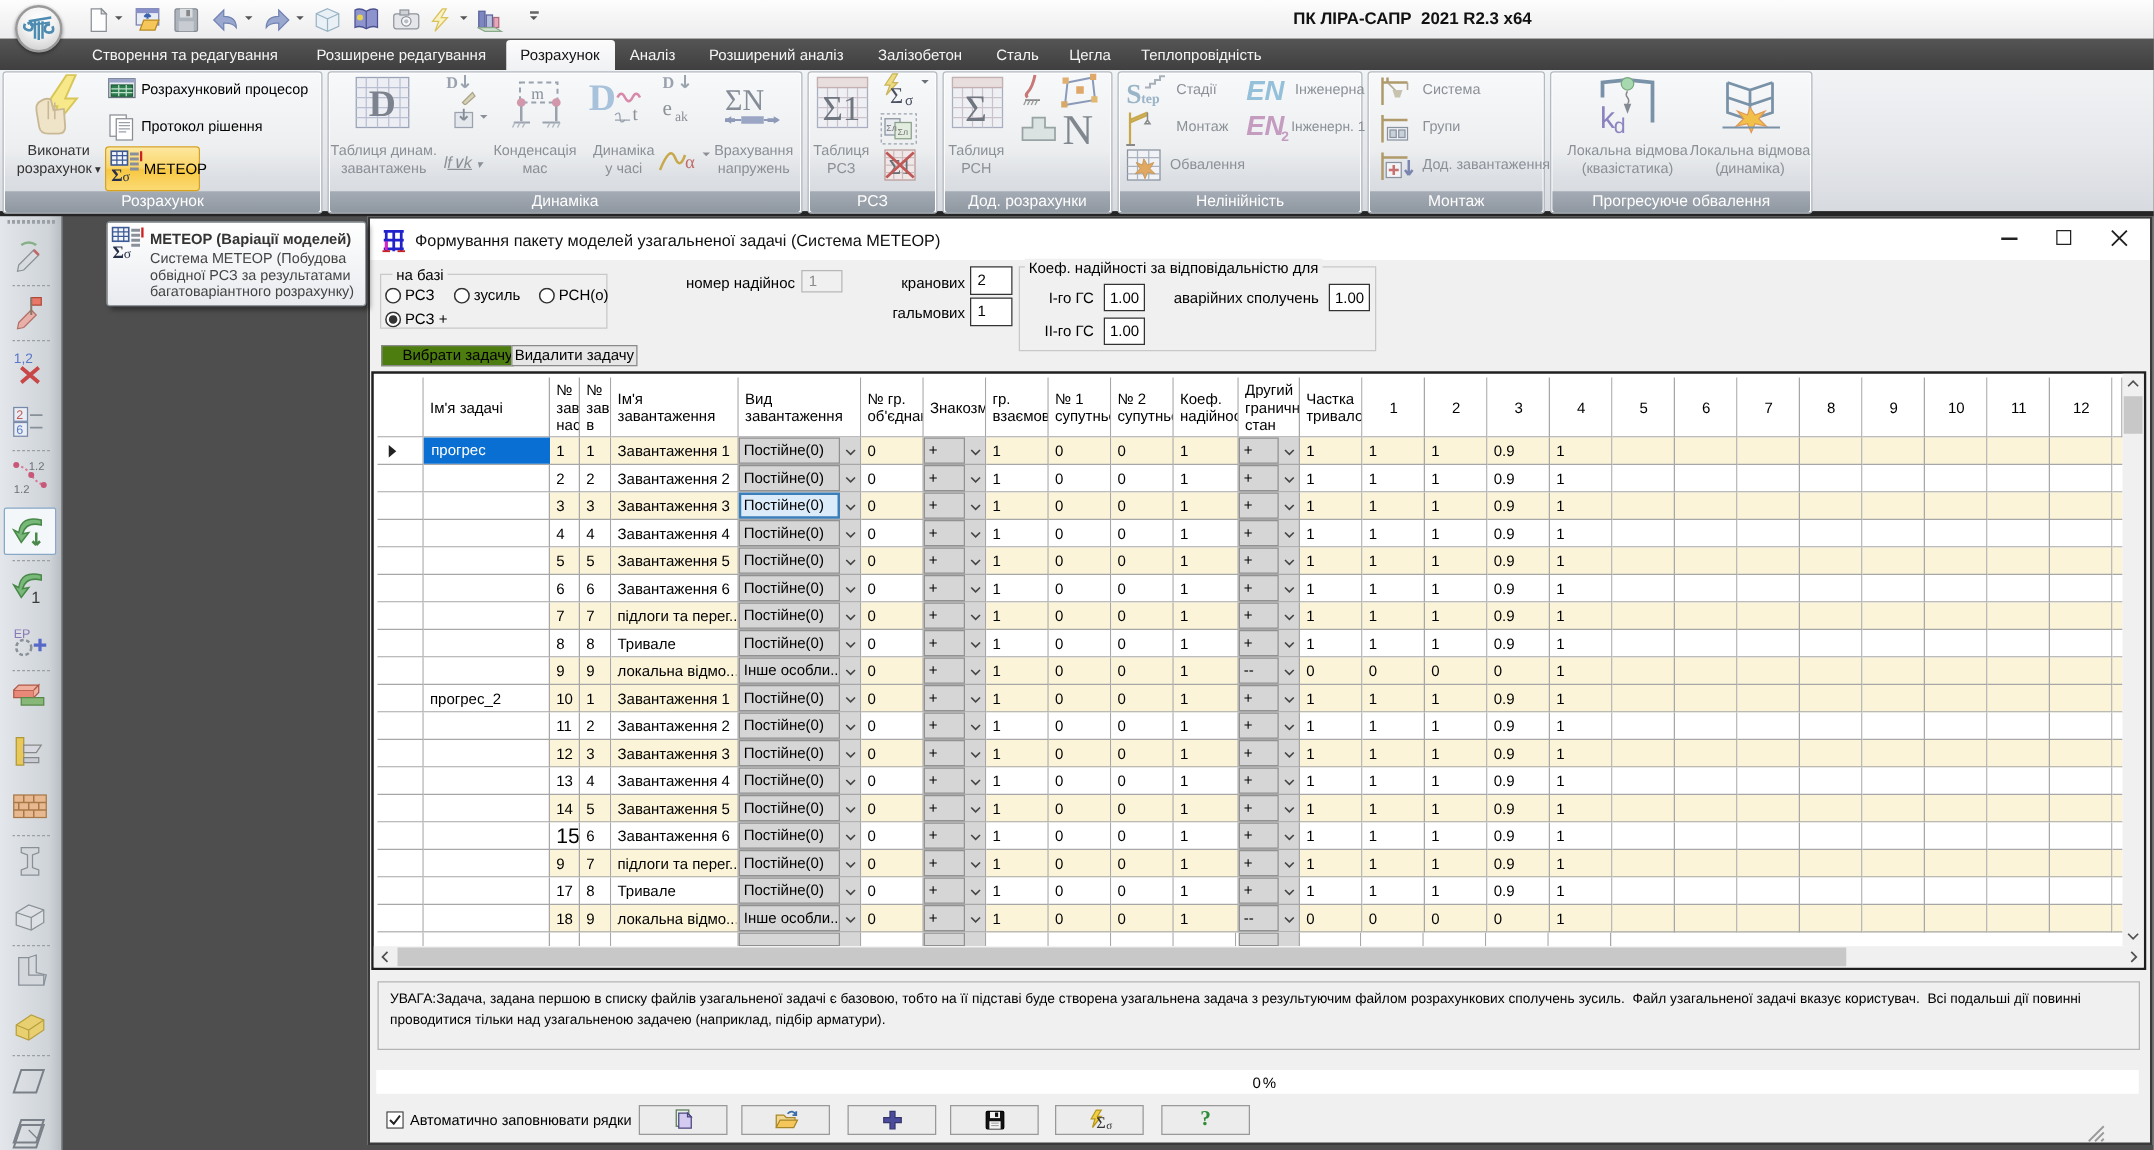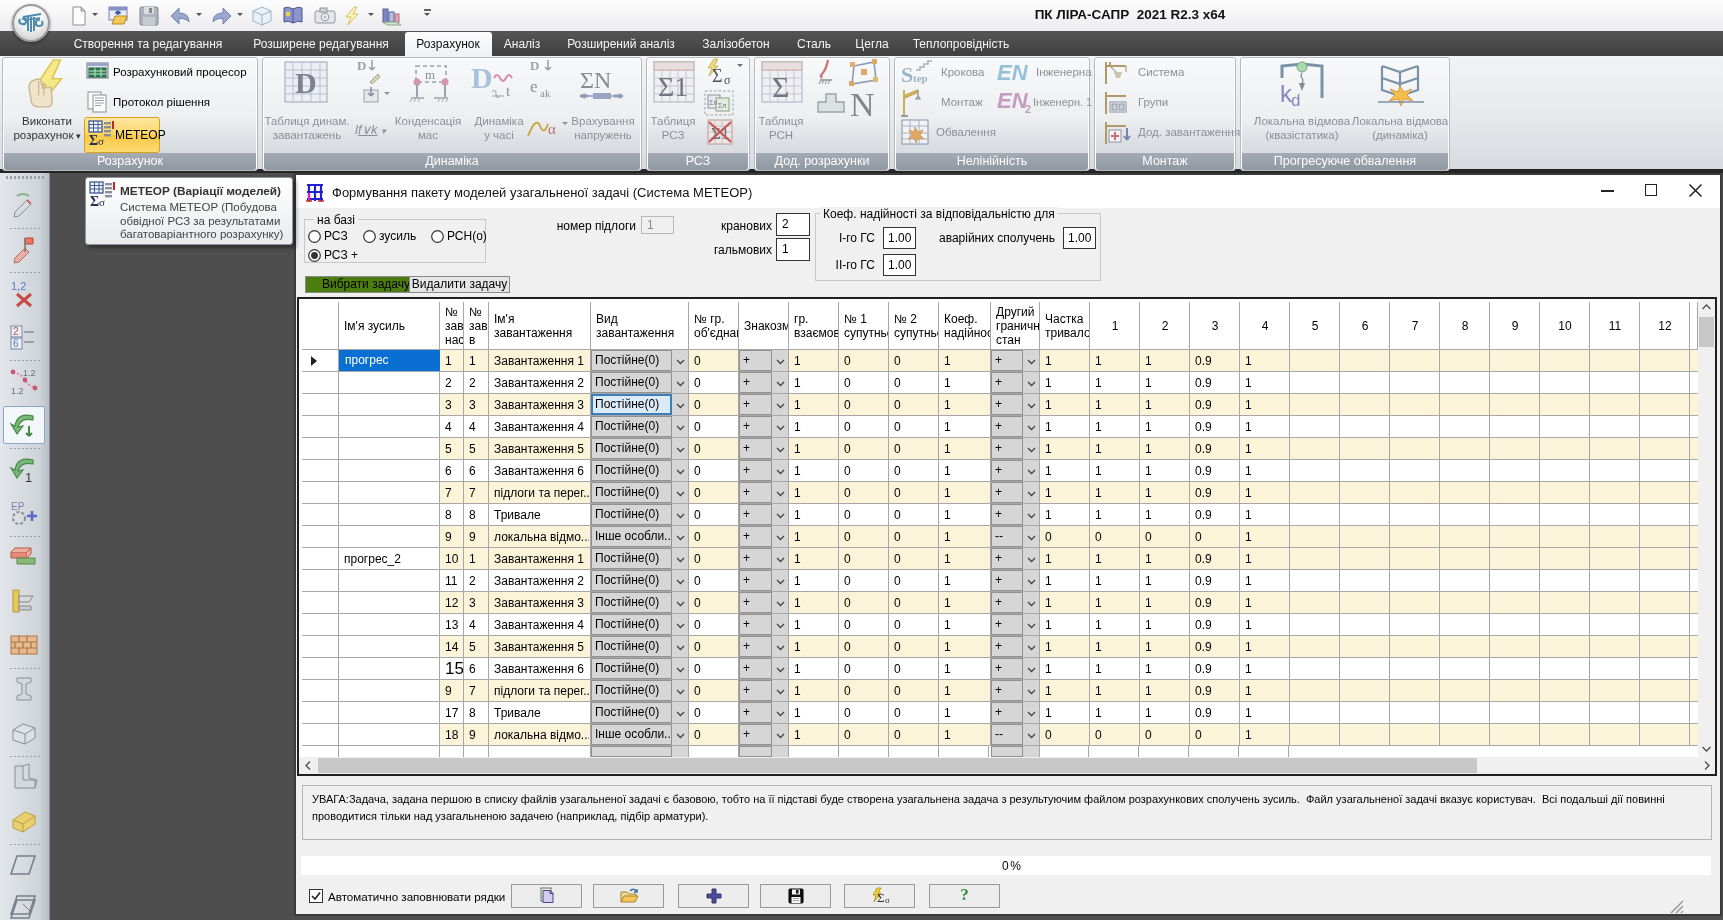--- a/index.html
+++ b/index.html
@@ -237,21 +237,21 @@
   </svg>
 <svg class="abs" style="left:814px;top:92px;" width="34" height="26" viewBox="0 0 34 26">
 <path d="M12 2 h10 v8 h8 v10 h-26 v-10 h8 z" fill="#dbe2e2" stroke="#98a4a4" stroke-width="1.4"></path>
   </svg>
 <div class="abs" style="left:850px;top:86px;font-size:34px;font-family:'Liberation Serif';color:#81878f;">N</div>
 <svg class="abs" style="left:900px;top:60px;" width="38" height="26" viewBox="0 0 38 26">
 <text x="1" y="22" font-size="22" font-family="Liberation Serif" font-weight="bold" fill="#9ab4c8">S</text>
 <text x="13" y="22" font-size="11" font-family="Liberation Serif" font-weight="bold" fill="#9ab4c8">tep</text>
 <path d="M16 10 h4 v-3 h4 v-3 h4 v-3 h4" stroke="#a8b0ba" stroke-width="1.6" fill="none"></path>
   </svg>
-<div class="lbl" style="left:941px;top:66px;color:#8b9097;font-size:11.5px;">Крокова</div>
+<div class="lbl" style="left:941px;top:66px;color:#8b9097;font-size:11.5px;">Стадії</div>
 <svg class="abs" style="left:996px;top:60px;" width="36" height="24" viewBox="0 0 36 24">
 <text x="1" y="20" font-size="22" font-weight="bold" font-style="italic" fill="#94c0da">EN</text>
   </svg>
 <div class="lbl" style="left:1036px;top:66px;color:#8b9097;font-size:11.5px;">Інженерна</div>
 <svg class="abs" style="left:900px;top:88px;" width="34" height="30" viewBox="0 0 34 30">
 <path d="M4 28 v-20 l14 -6 m-14 8 l14 -6 m-14 -2 v8" stroke="#c8a84a" stroke-width="1.8" fill="none"></path>
 <path d="M18 2 v6 m0 0 l-2 3 h4 z" stroke="#888" stroke-width="1.2" fill="none"></path>
     <path d="M1 28 h7" stroke="#888" stroke-width="1.6"></path>
   </svg>
 <div class="lbl" style="left:941px;top:96px;color:#8b9097;font-size:11.5px;">Монтаж</div>
@@ -435,41 +435,41 @@
 <div class="abs" style="left:379px;top:229px;font-size:12px;z-index:12;">зусиль</div>
 <svg class="abs" style="left:431px;top:230px;z-index:12;" width="13" height="13" viewBox="0 0 13 13">
     <circle cx="6.5" cy="6.5" r="5.8" fill="#fff" stroke="#333" stroke-width="1.2"></circle>
   </svg>
 <div class="abs" style="left:447px;top:229px;font-size:12px;z-index:12;">РСН(о)</div>
 <svg class="abs" style="left:308px;top:249px;z-index:12;" width="13" height="13" viewBox="0 0 13 13">
     <circle cx="6.5" cy="6.5" r="5.8" fill="#fff" stroke="#333" stroke-width="1.2"></circle>
     <circle cx="6.5" cy="6.5" r="3.4" fill="#333"></circle>
   </svg>
 <div class="abs" style="left:324px;top:248px;font-size:12px;z-index:12;">РСЗ +</div>
-<div class="abs" style="left:536px;top:219px;width:100px;text-align:right;font-size:12px;z-index:11;">номер підлоги</div>
+<div class="abs" style="left:536px;top:219px;width:100px;text-align:right;font-size:12px;z-index:11;">номер надійнос</div>
 <div class="abs" style="left:641px;top:216px;width:33px;height:18px;border:1px solid #b8b8b8;background:#f0f0f0;font-size:12px;color:#8a8a8a;padding:1px 0 0 5px;z-index:11;">1</div>
 <div class="abs" style="left:692px;top:219px;width:80px;text-align:right;font-size:12px;z-index:11;">кранових</div>
 <div class="abs" style="left:776px;top:213px;width:34px;height:23px;border:1px solid #333;background:#fff;font-size:12px;padding:3px 0 0 5px;z-index:11;">2</div>
 <div class="abs" style="left:692px;top:243px;width:80px;text-align:right;font-size:12px;z-index:11;">гальмових</div>
 <div class="abs" style="left:776px;top:238px;width:34px;height:23px;border:1px solid #333;background:#fff;font-size:12px;padding:3px 0 0 5px;z-index:11;">1</div>
 <div class="abs" style="left:815px;top:213px;width:286px;height:68px;border:1px solid #c8c8c8;z-index:11;"></div>
 <div class="abs" style="left:820px;top:207px;background:#f0f0f0;padding:0 3px;font-size:12px;z-index:12;">Коеф. надійності за відповідальністю для</div>
 <div class="abs" style="left:825px;top:231px;width:50px;text-align:right;font-size:12px;z-index:12;">І-го ГС</div>
 <div class="abs" style="left:883px;top:227px;width:33px;height:22px;border:1px solid #333;background:#fff;font-size:12px;padding:3px 0 0 4px;z-index:12;">1.00</div>
 <div class="abs" style="left:825px;top:258px;width:50px;text-align:right;font-size:12px;z-index:12;">ІІ-го ГС</div>
 <div class="abs" style="left:883px;top:254px;width:33px;height:22px;border:1px solid #333;background:#fff;font-size:12px;padding:3px 0 0 4px;z-index:12;">1.00</div>
 <div class="abs" style="left:925px;top:231px;width:130px;text-align:right;font-size:12px;z-index:12;">аварійних сполучень</div>
 <div class="abs" style="left:1063px;top:227px;width:33px;height:22px;border:1px solid #333;background:#fff;font-size:12px;padding:3px 0 0 4px;z-index:12;">1.00</div>
 <div class="abs" style="left:305px;top:276px;width:106px;height:17px;background:#4d7c0f;border:1px solid #8a8a8a;font-size:12px;text-align:right;line-height:15px;z-index:11;">Вибрати задачу</div>
 <div class="abs" style="left:409px;top:276px;width:101px;height:17px;background:#e6e6e6;border:1px solid #8a8a8a;font-size:12px;text-align:center;line-height:15px;z-index:11;">Видалити задачу</div>
 <div class="abs" style="left:297px;top:297px;width:1420px;height:479px;border:2px solid #1f1f1f;background:#fff;z-index:11;"></div>
 <div class="abs" style="left:302px;top:302px;width:1396px;height:48px;background:#ffffff;z-index:12;"></div>
 <div class="abs" style="left:302px;top:302px;width:37px;height:48px;border-right:1px solid #a7a7a7;border-bottom:1px solid #a7a7a7;background:#fff;z-index:12;"></div>
 <div class="abs" style="left:339px;top:302px;width:101px;height:48px;border-right:1px solid #a7a7a7;border-bottom:1px solid #a7a7a7;background:#fff;z-index:12;"></div>
-<div class="abs" style="left:344px;top:319px;width:95px;font-size:12px;line-height:14px;overflow:hidden;white-space:nowrap;z-index:13;">Ім'я зусиль</div>
+<div class="abs" style="left:344px;top:319px;width:95px;font-size:12px;line-height:14px;overflow:hidden;white-space:nowrap;z-index:13;">Ім'я задачі</div>
 <div class="abs" style="left:440px;top:302px;width:24px;height:48px;border-right:1px solid #a7a7a7;border-bottom:1px solid #a7a7a7;background:#fff;z-index:12;"></div>
 <div class="abs" style="left:445px;top:305px;width:18px;font-size:12px;line-height:14px;overflow:hidden;white-space:nowrap;z-index:13;">№<br>зав<br>нас</div>
 <div class="abs" style="left:464px;top:302px;width:25px;height:48px;border-right:1px solid #a7a7a7;border-bottom:1px solid #a7a7a7;background:#fff;z-index:12;"></div>
 <div class="abs" style="left:469px;top:305px;width:19px;font-size:12px;line-height:14px;overflow:hidden;white-space:nowrap;z-index:13;">№<br>зав<br>в</div>
 <div class="abs" style="left:489px;top:302px;width:102px;height:48px;border-right:1px solid #a7a7a7;border-bottom:1px solid #a7a7a7;background:#fff;z-index:12;"></div>
 <div class="abs" style="left:494px;top:312px;width:96px;font-size:12px;line-height:14px;overflow:hidden;white-space:nowrap;z-index:13;">Ім'я<br>завантаження</div>
 <div class="abs" style="left:591px;top:302px;width:98px;height:48px;border-right:1px solid #a7a7a7;border-bottom:1px solid #a7a7a7;background:#fff;z-index:12;"></div>
 <div class="abs" style="left:596px;top:312px;width:92px;font-size:12px;line-height:14px;overflow:hidden;white-space:nowrap;z-index:13;">Вид<br>завантаження</div>
 <div class="abs" style="left:689px;top:302px;width:50px;height:48px;border-right:1px solid #a7a7a7;border-bottom:1px solid #a7a7a7;background:#fff;z-index:12;"></div>
 <div class="abs" style="left:694px;top:312px;width:44px;font-size:12px;line-height:14px;overflow:hidden;white-space:nowrap;z-index:13;">№ гр.<br>об'єднан</div>

